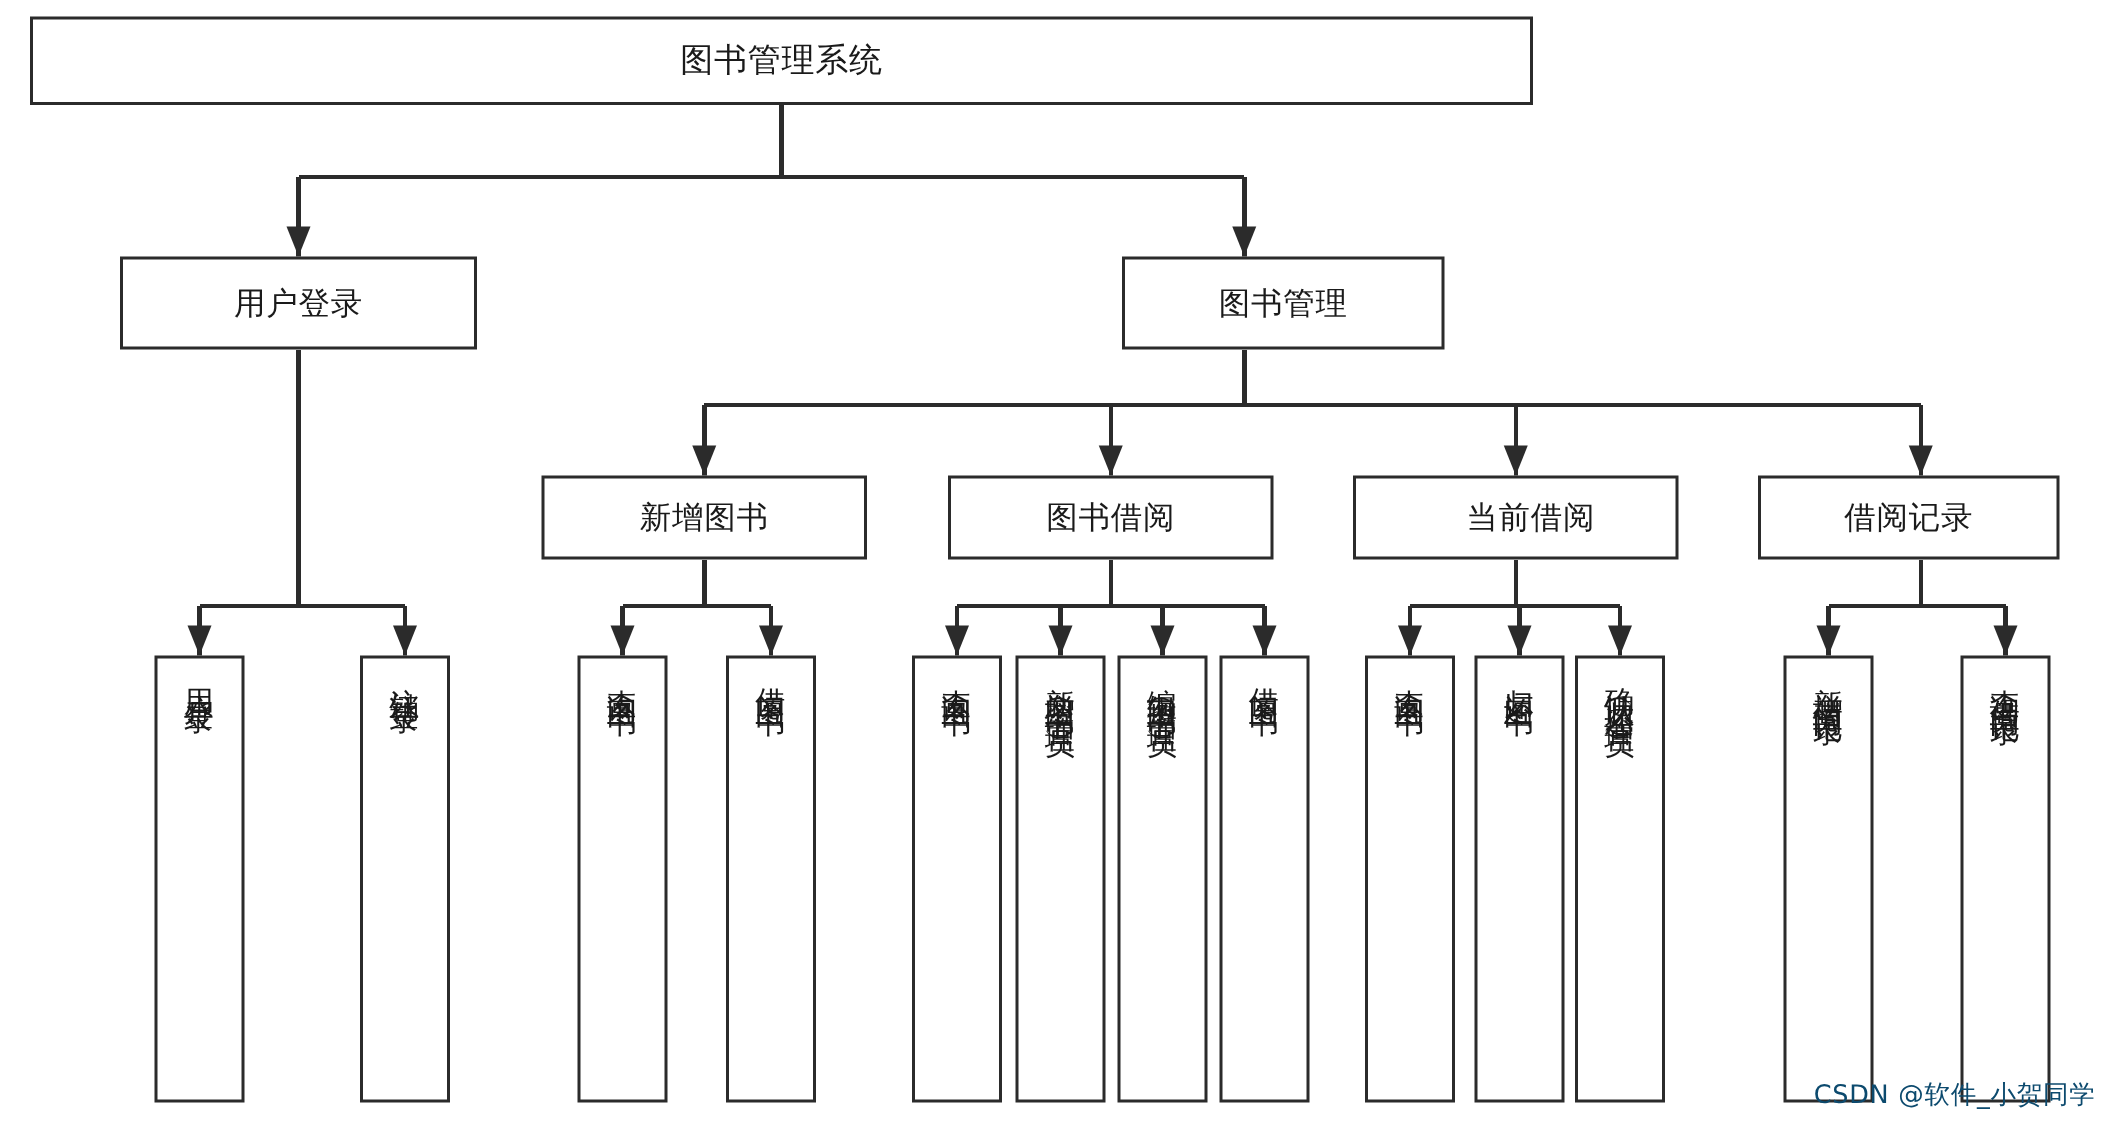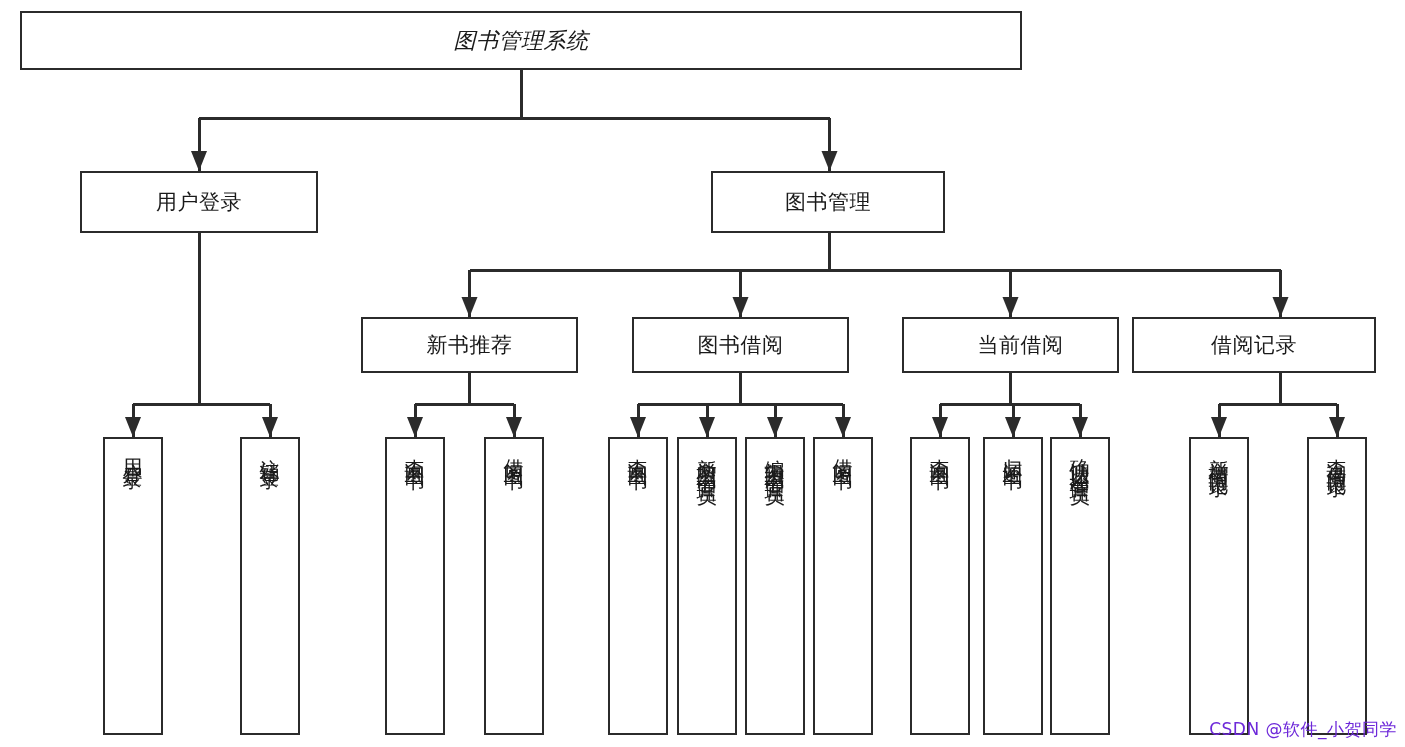--- a/index.html
+++ b/index.html
@@ -62,21 +62,21 @@
     font-size: 20px;
     line-height: 1.0;
     letter-spacing: 4px;
     white-space: nowrap;
   }
   #watermark {
     position: absolute;
     right: 8px;
     bottom: 6px;
     font-size: 17px;
-    color: #6d28d9;
+    color: #0c4a6e;
     letter-spacing: 0.5px;
     z-index: 5;
     white-space: nowrap;
     font-family: "DejaVu Sans", "Liberation Sans", sans-serif;
   }
 </style>
 </head>
 <body>
 
 <div id="canvas">
@@ -128,39 +128,39 @@
       <line x1="1080" y1="404" x2="1080" y2="437" stroke="#2b2b2b" stroke-width="3" shape-rendering="crispEdges"></line>
       <polygon points="1072,417 1088,417 1080,437" fill="#2b2b2b"></polygon>
       <line x1="1280.5" y1="373" x2="1280.5" y2="404" stroke="#2b2b2b" stroke-width="3" shape-rendering="crispEdges"></line>
       <line x1="1219" y1="404" x2="1337" y2="404" stroke="#2b2b2b" stroke-width="3" shape-rendering="crispEdges"></line>
       <line x1="1219" y1="404" x2="1219" y2="437" stroke="#2b2b2b" stroke-width="3" shape-rendering="crispEdges"></line>
       <polygon points="1211,417 1227,417 1219,437" fill="#2b2b2b"></polygon>
       <line x1="1337" y1="404" x2="1337" y2="437" stroke="#2b2b2b" stroke-width="3" shape-rendering="crispEdges"></line>
       <polygon points="1329,417 1345,417 1337,437" fill="#2b2b2b"></polygon>
     </svg>
   <div id="nodes-layer">
-      <div class="node h root" style="left: 20px; top: 11px; width: 1002px; height: 59px; font-style: italic;">
+      <div class="node h root" style="left: 20px; top: 11px; width: 1002px; height: 59px;">
         <span class="label">图书管理系统</span>
       </div>
       <div class="node h" style="left: 80px; top: 171px; width: 238px; height: 62px;">
         <span class="label">用户登录</span>
       </div>
-      <div class="node h" style="left: 711px; top: 171px; width: 234px; height: 62px;">
+      <div class="node h" style="left: 748px; top: 171px; width: 215px; height: 62px;">
         <span class="label">图书管理</span>
       </div>
       <div class="node h" style="left: 361px; top: 317px; width: 217px; height: 56px;">
-        <span class="label">新书推荐</span>
+        <span class="label">新增图书</span>
       </div>
       <div class="node h" style="left: 632px; top: 317px; width: 217px; height: 56px; font-family: Liberation Serif, serif;">
         <span class="label">图书借阅</span>
       </div>
       <div class="node h" style="left: 902px; top: 317px; width: 217px; height: 56px; padding-left: 20px;">
         <span class="label">当前借阅</span>
       </div>
-      <div class="node h" style="left: 1132px; top: 317px; width: 244px; height: 56px;">
+      <div class="node h" style="left: 1172px; top: 317px; width: 201px; height: 56px;">
         <span class="label">借阅记录</span>
       </div>
       <div class="node v" style="left: 103px; top: 437px; width: 60px; height: 298px;">
         <span class="label">用户登录</span>
       </div>
       <div class="node v" style="left: 240px; top: 437px; width: 60px; height: 298px;">
         <span class="label">注销登录</span>
       </div>
       <div class="node v" style="left: 385px; top: 437px; width: 60px; height: 298px;">
         <span class="label">查询图书</span>

